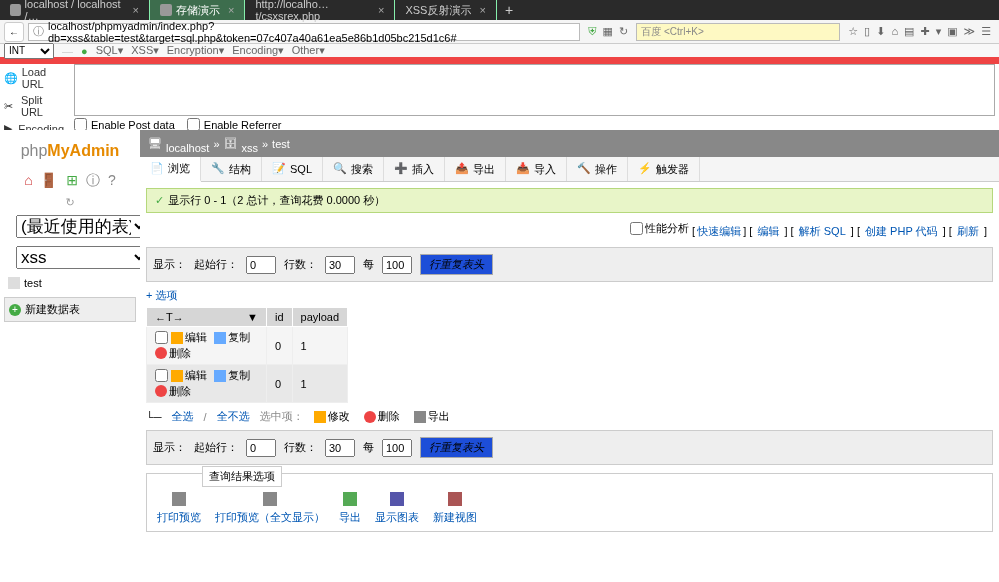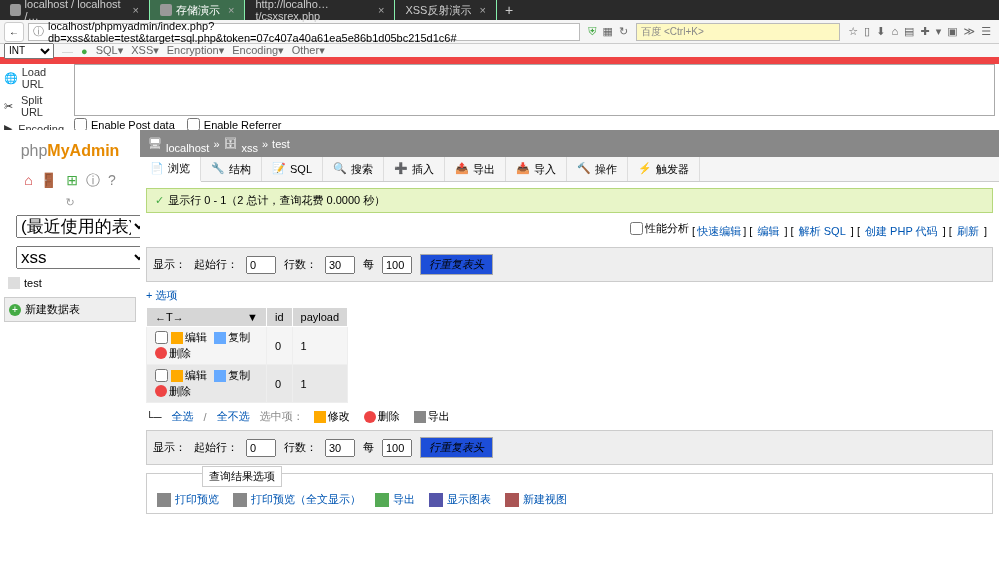--- a/index.html
+++ b/index.html
@@ -110,21 +110,21 @@
 
 
 .bulk-actions { margin: 6px; display: flex; align-items: center; gap: 10px; font-size: 11px; }
 .bulk-actions a { color: #0056b3; text-decoration: none; }
 .bulk-sep { color: #888; }
 
 
 .results-options { border: 1px solid #ccc; margin: 8px 6px; padding-top: 12px; position: relative; }
 .results-legend { position: absolute; top: -8px; left: 10px; background: #fff; border: 1px solid #ccc; padding: 2px 6px; font-size: 11px; margin-left: 45px; }
 .results-row { padding: 6px 10px; display: flex; gap: 14px; font-size: 11px; }
-.results-row a { color: #0056b3; text-decoration: none; display: inline-flex; align-items: center; gap: 4px; }
+.results-row a { color: #0056b3; text-decoration: none; display: inline-flex; align-items: center; gap: 4px; flex-direction: column; }
 .result-icon { width: 14px; height: 14px; display: inline-block; }
 .print-icon { background: #888; }
 .export-icon { background: #5a5; }
 .chart-icon { background: #55a; }
 .view-icon { background: #a55; }
 </style>
 </head>
 <body>
 
 <div class="browser-tabs">

